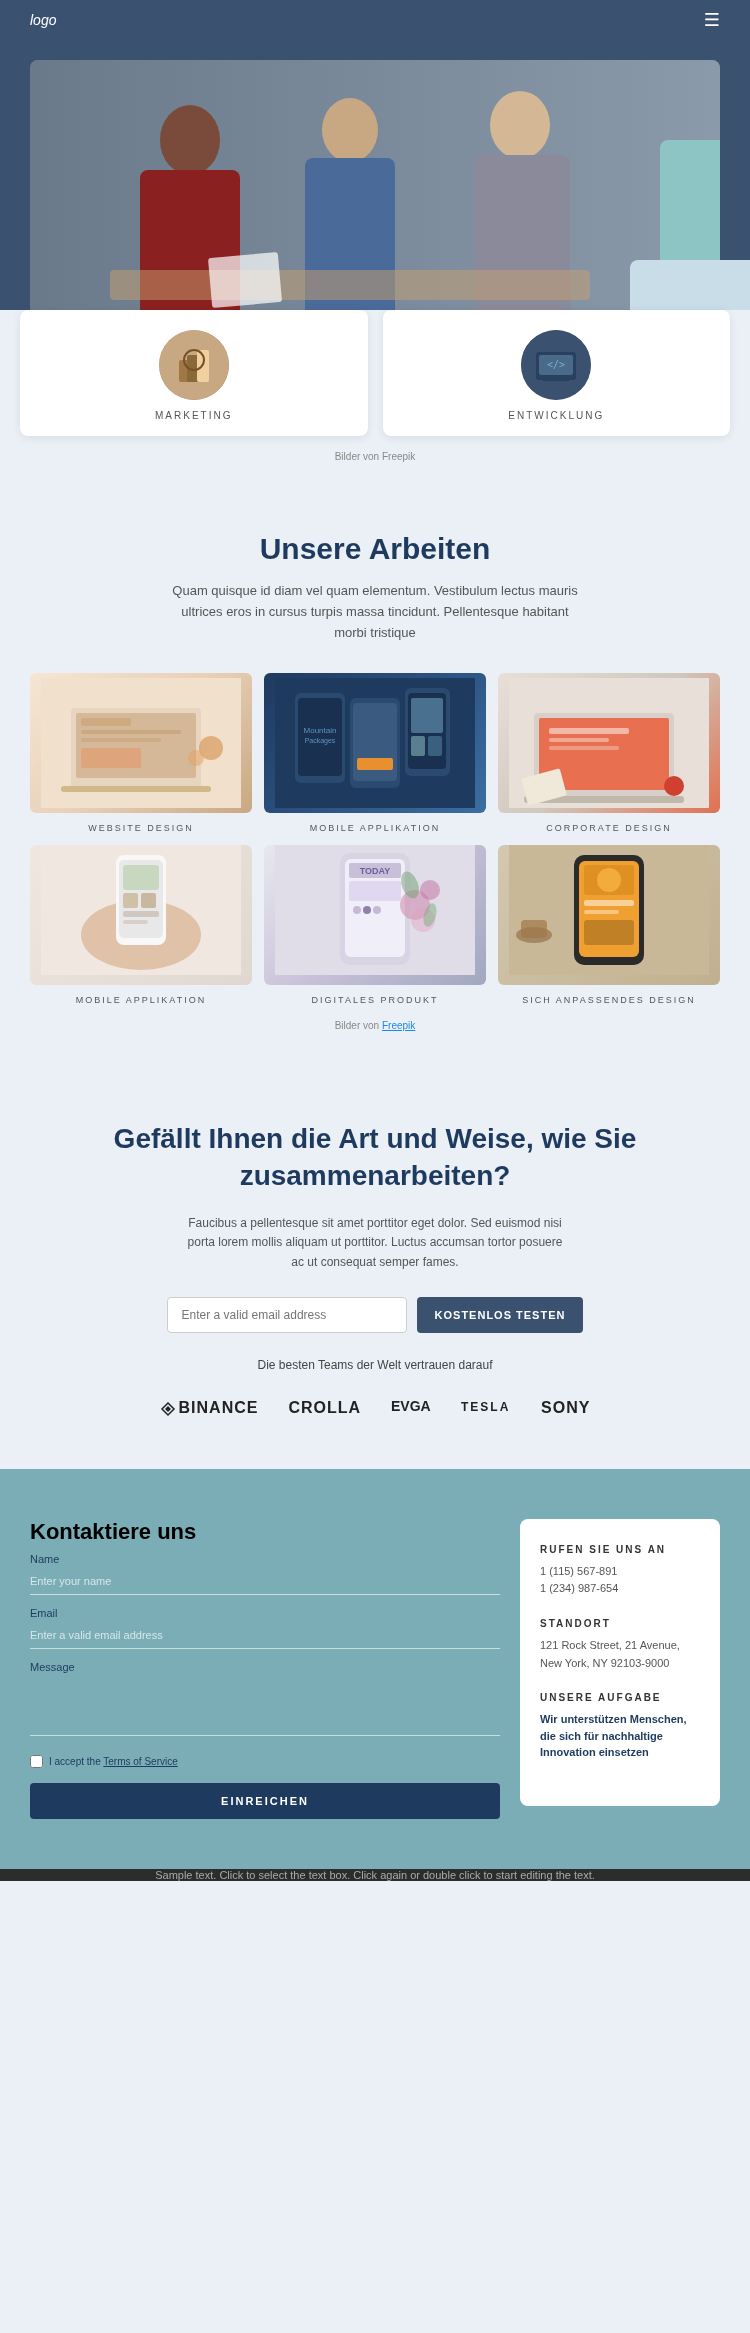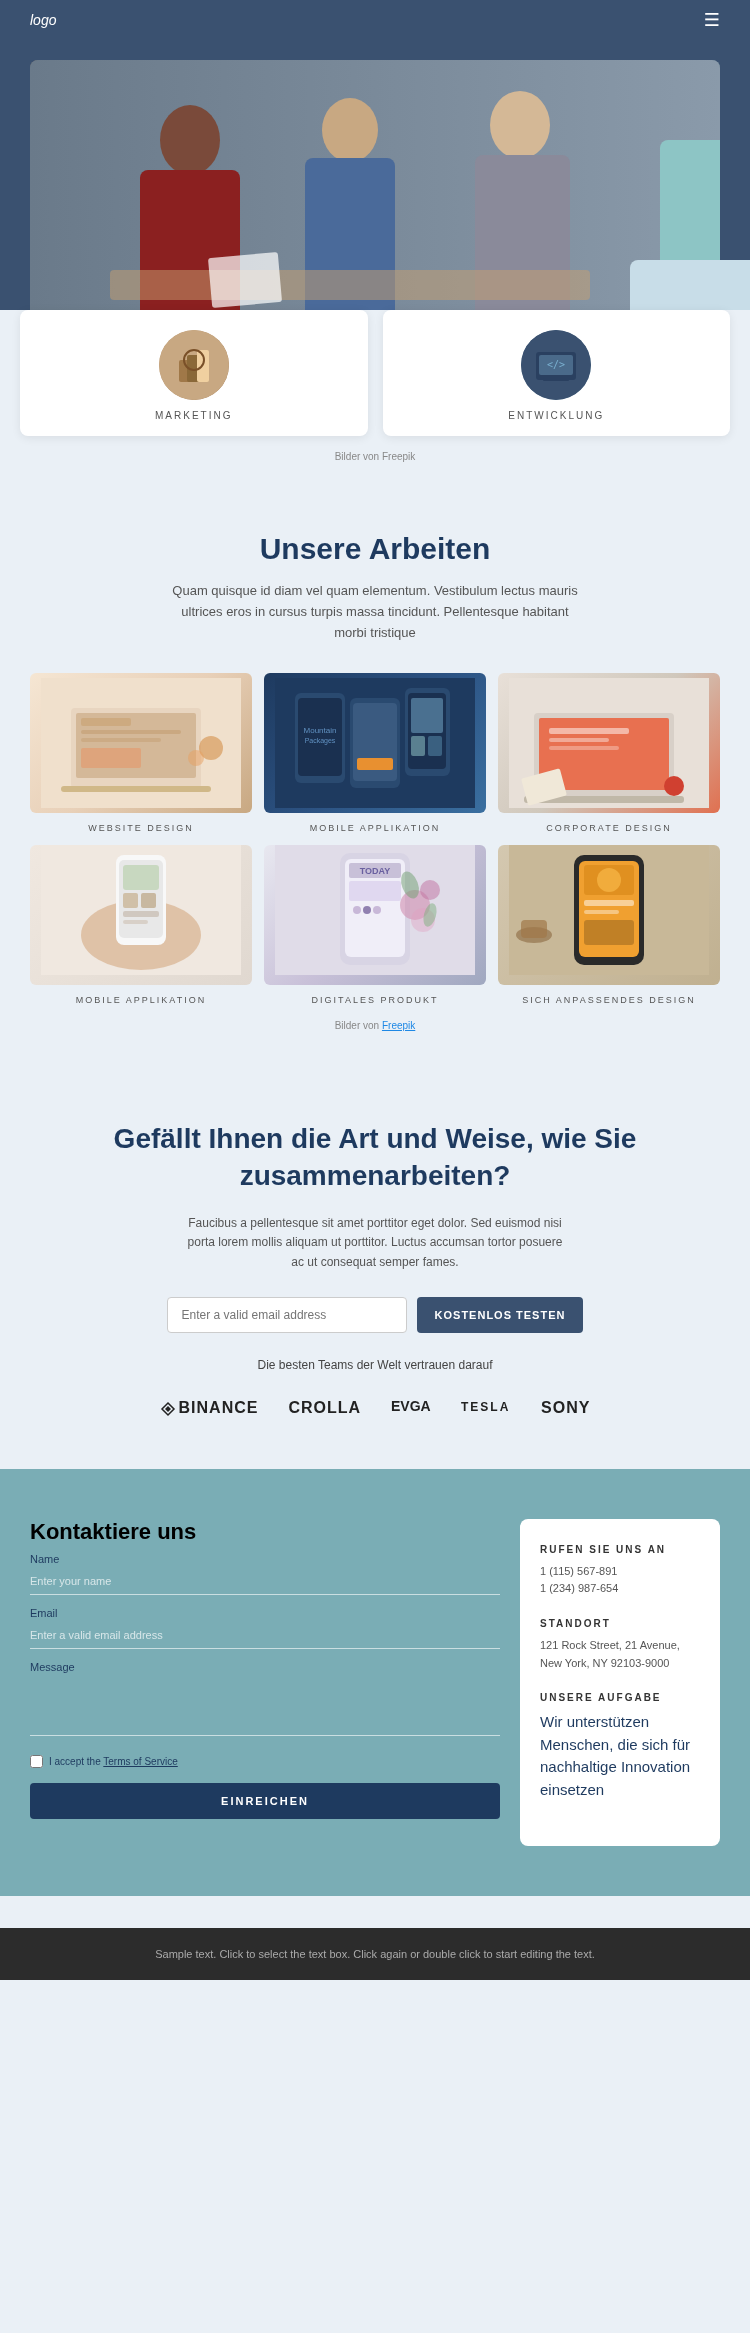--- a/index.html
+++ b/index.html
@@ -341,32 +341,30 @@
       font-weight: bold;
       text-transform: uppercase;
       margin-bottom: 8px;
     }
     .info-text {
       font-size: 11px;
       color: #555;
       line-height: 1.6;
     }
     .info-mission {
-      font-size: 15px;
+      font-size: 11px;
       color: #1e3a5f;
-      font-weight: 400;
+      font-weight: 700;
       line-height: 1.5;
     }
 
     
     .footer {
       background: #2c2c2c;
-      padding: 20px;
       text-align: center;
-      margin-top: 32px;
     }
     .footer-text {
       font-size: 11px;
       color: #aaa;
     }
   </style>
 </head>
 <body>
 
 <nav class="nav">

